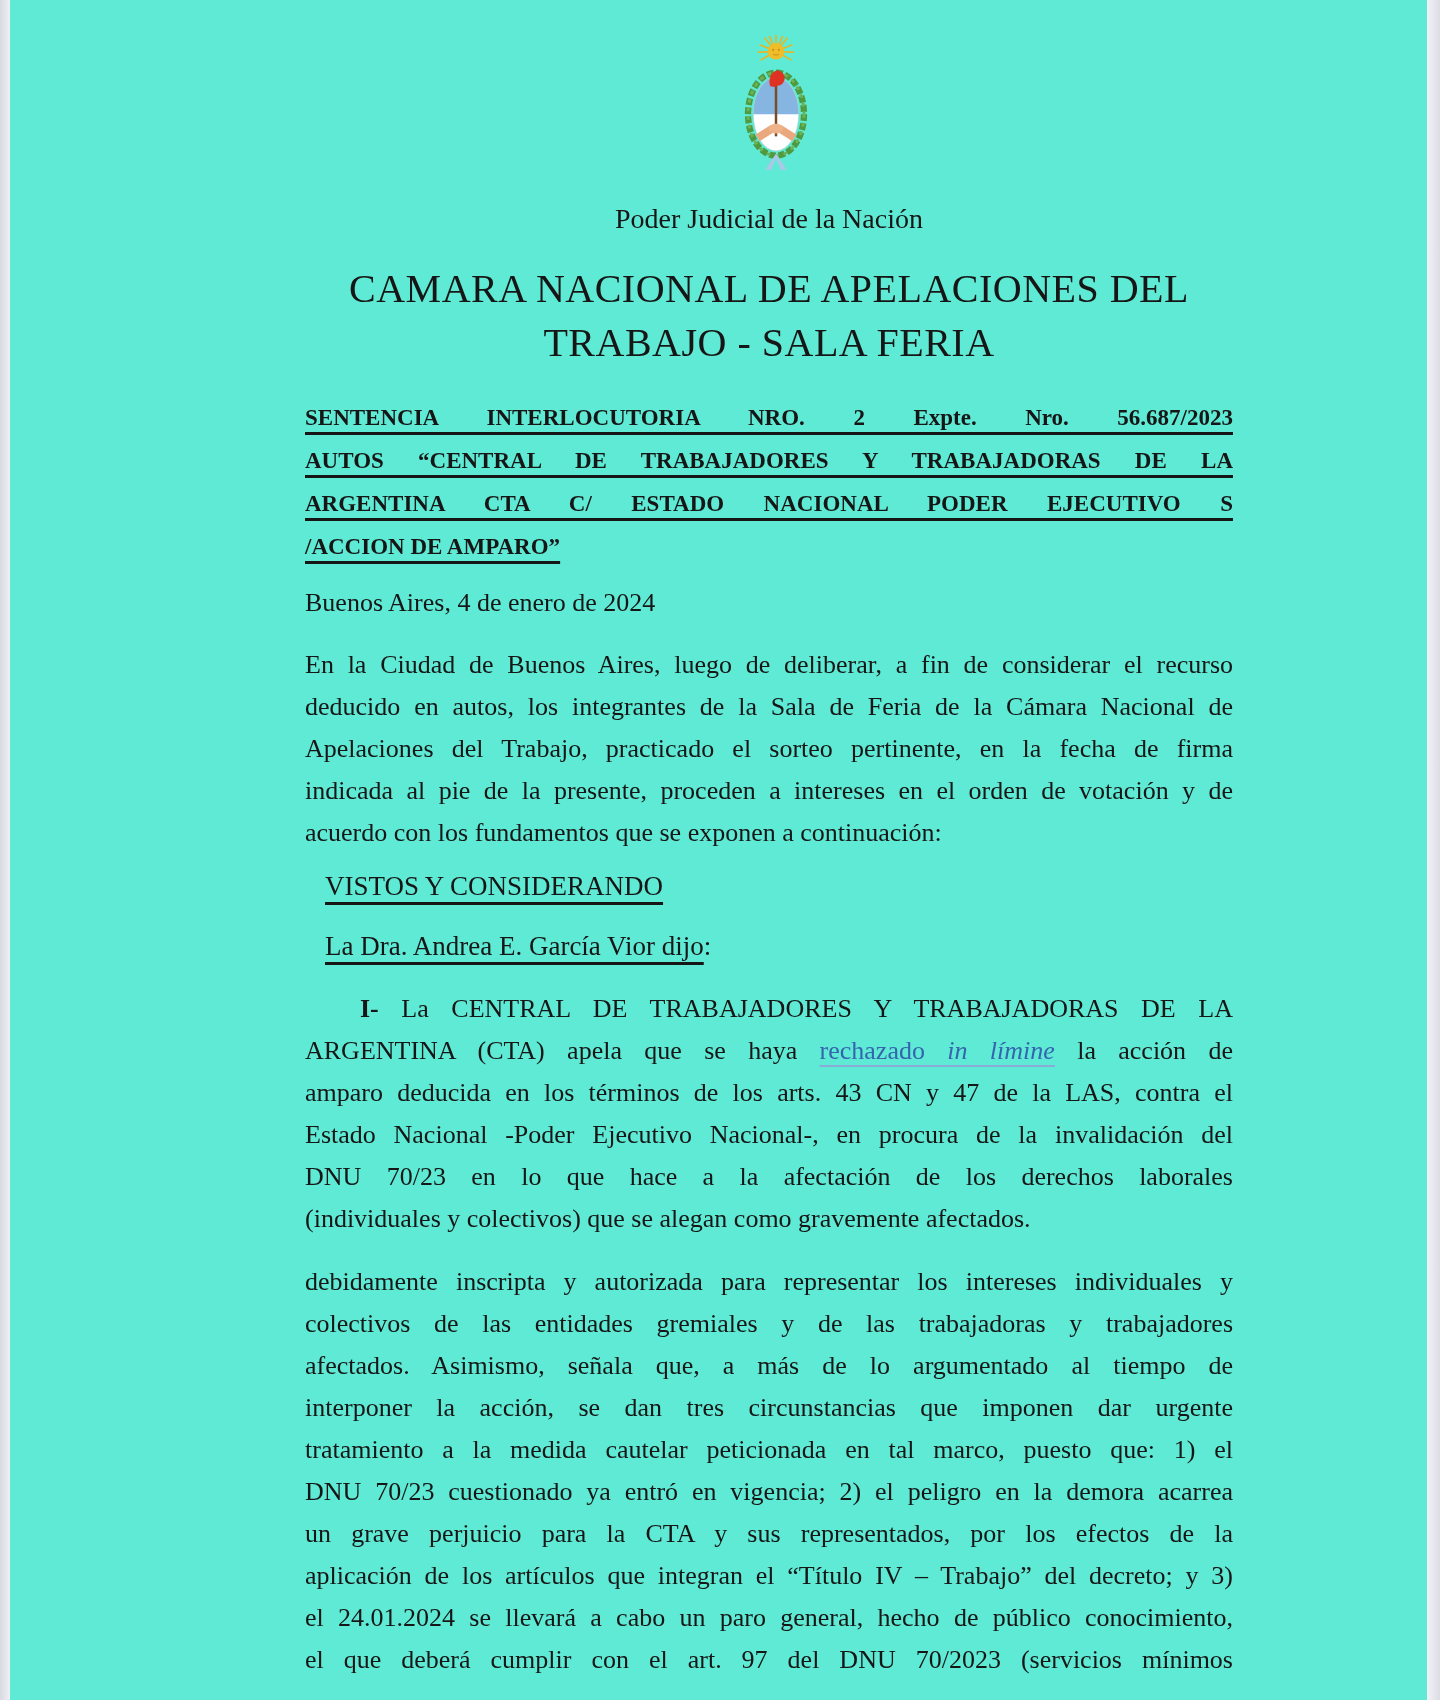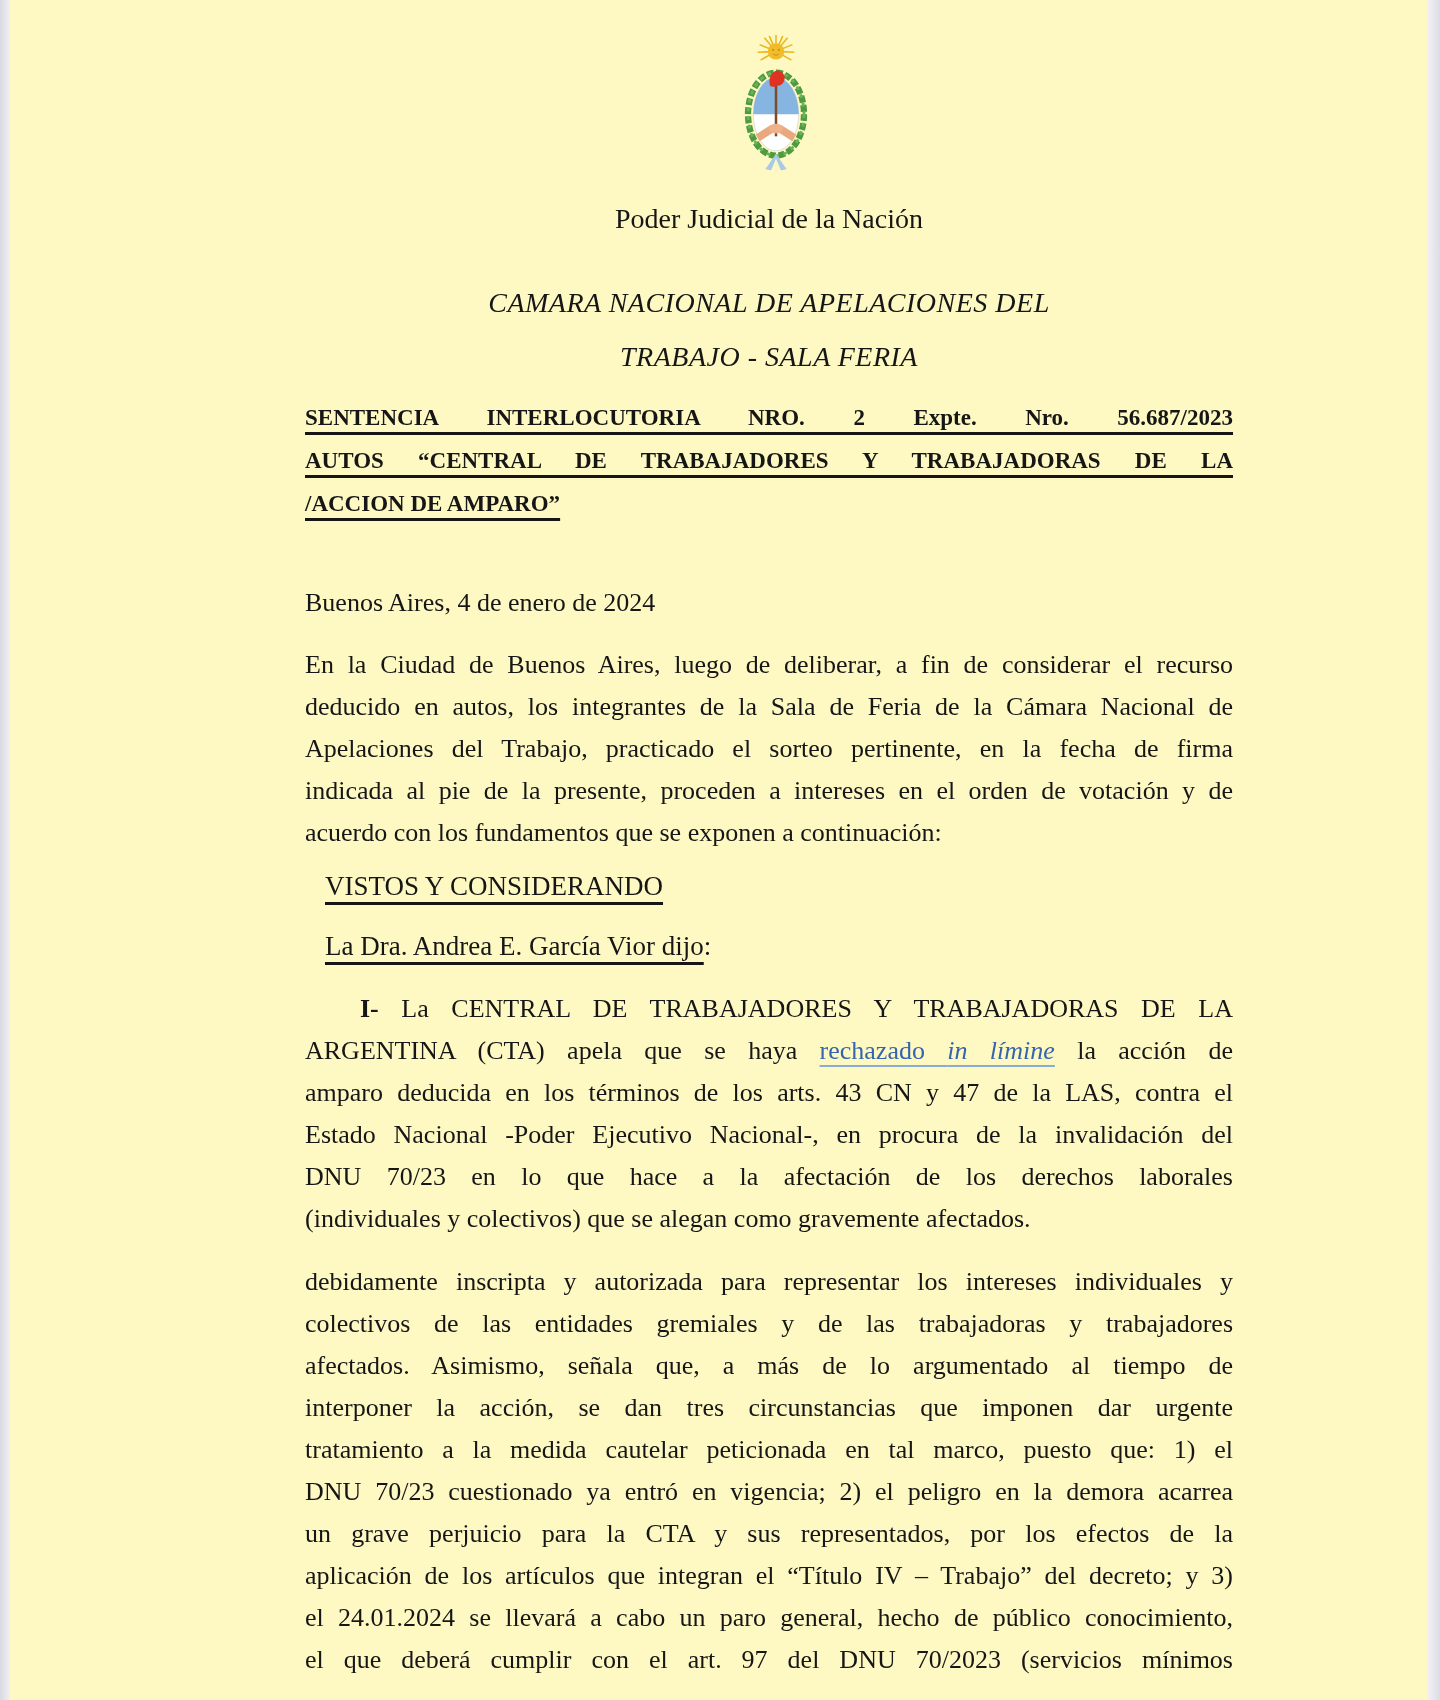--- a/index.html
+++ b/index.html
@@ -1,27 +1,27 @@
 <!DOCTYPE html>
 <html lang="es" style="--link-color: #3565ae; --link-underline: #8aabd6;"><head>
 <meta charset="utf-8">
 <style>
   html,body{margin:0;padding:0;background:#ffffff;}
   #screen{
-    position:relative;width:1440px;height:1700px;overflow:hidden;background:#fef9c3;
+    position:relative;width:1440px;height:1700px;overflow:hidden;background:#5eead4;
     font-family:"Liberation Serif","DejaVu Serif",serif;color:#161616;
   }
   .edge{position:absolute;top:0;height:1700px;}
   .edge.left{left:0;width:10px;background:linear-gradient(to right,#d9d9e2,#efeff4);}
   .edge.right{right:0;width:13px;background:linear-gradient(to left,#dcdce5,#f2f2f7);}
   .col{position:absolute;left:305px;width:928px;}
   .center{text-align:center;}
   .emblem{position:absolute;left:732px;top:34px;width:88px;height:140px;}
   .institution{top:203px;font-size:28px;}
-  .court{top:276px;font-size:28px;line-height:54px;letter-spacing:.5px;font-style:italic;}
+  .court{top:262px;font-size:40px;line-height:54px;letter-spacing:.5px;}
   .ruling{top:396px;font-size:27px;line-height:43px;font-weight:bold;}
   .ruling .line{text-decoration:underline;text-decoration-thickness:2.5px;text-underline-offset:7px;}
   .dateline{top:588px;font-size:26px;}
   .body-block{font-size:26px;line-height:42px;}
   .intro{top:644px;}
   .vistos{top:871px;font-size:27px;}
   .judge{top:931px;font-size:27px;}
   .para1{top:988px;}
   .para2{top:1261px;}
   .line{text-align:justify;text-align-last:justify;}
@@ -82,20 +82,21 @@
   <div class="col center institution">Poder Judicial de la Nación</div>
 
   <div class="col center court">
     <div>CAMARA NACIONAL DE APELACIONES DEL</div>
     <div>TRABAJO - SALA FERIA</div>
   </div>
 
   <div class="col ruling body-block" style="font-size:23px;line-height:43px;">
       <div class="line">SENTENCIA INTERLOCUTORIA NRO. 2 Expte. Nro. 56.687/2023</div>
       <div class="line">AUTOS “CENTRAL DE TRABAJADORES Y TRABAJADORAS DE LA</div>
+      <div class="line">ARGENTINA CTA C/ ESTADO NACIONAL PODER EJECUTIVO S</div>
       <div class="line end">/ACCION DE AMPARO”</div>
     </div>
 
   <div class="col dateline">Buenos Aires, 4 de enero de 2024</div>
 
   <div class="col body-block intro">
       <div class="line">En la Ciudad de Buenos Aires, luego de deliberar, a fin de considerar el recurso</div>
       <div class="line">deducido en autos, los integrantes de la Sala de Feria de la Cámara Nacional de</div>
       <div class="line">Apelaciones del Trabajo, practicado el sorteo pertinente, en la fecha de firma</div>
       <div class="line">indicada al pie de la presente, proceden a intereses en el orden de votación y de</div>

